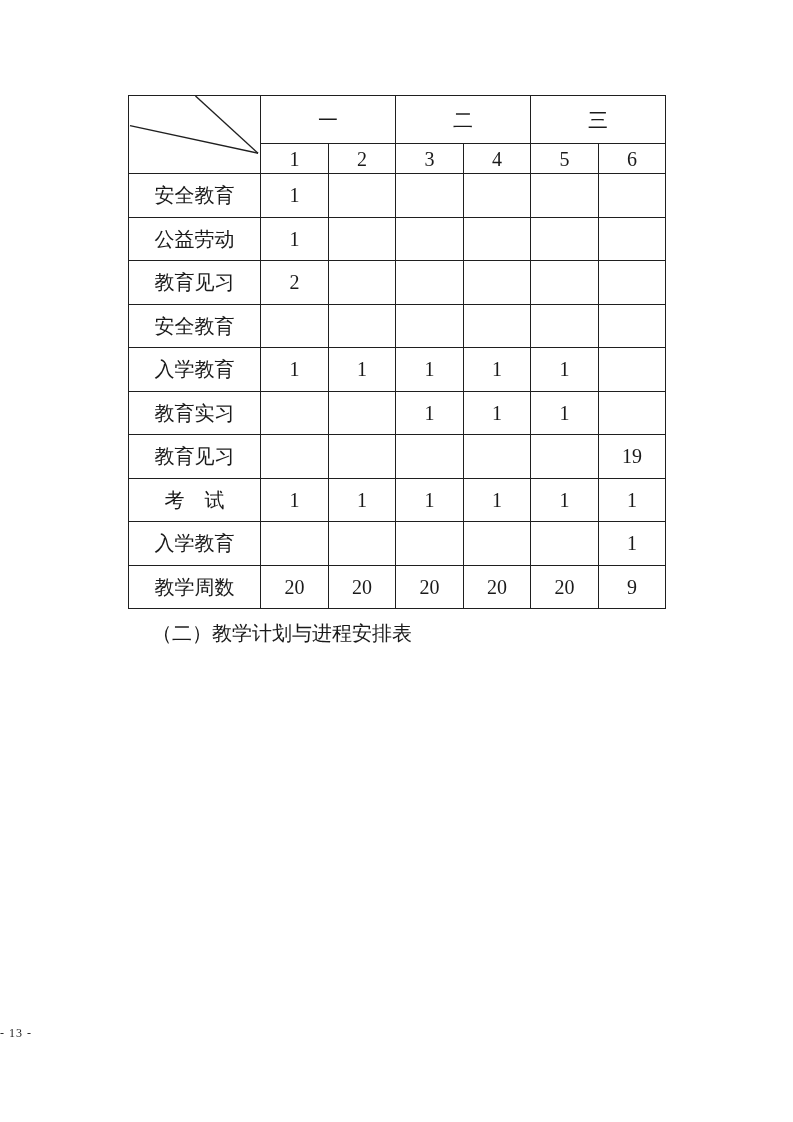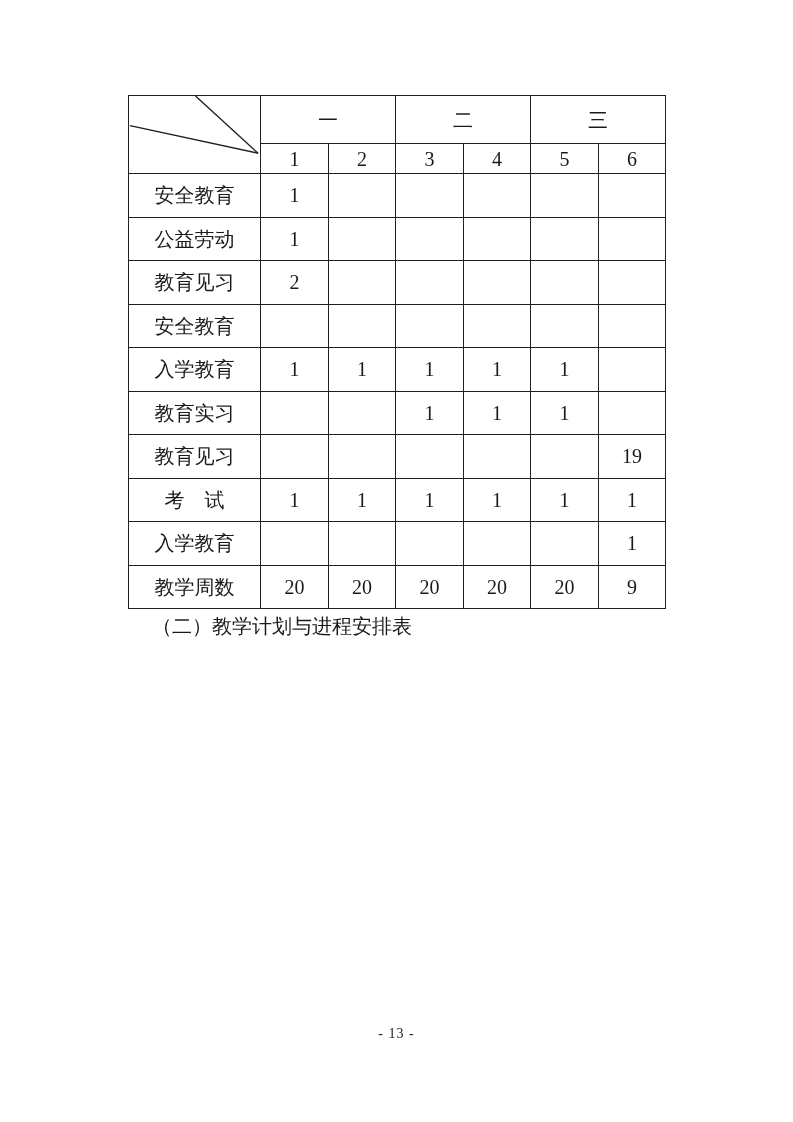--- a/index.html
+++ b/index.html
@@ -49,33 +49,32 @@
     left: 0; top: 0;
     width: 100%; height: 100%;
     display: block;
   }
   td.label-cell {
     text-align: left;
     padding-left: 25px;
   }
   td.sem-cell, td.num-cell { font-size: 19px; }
   .caption {
-    margin-top: 5px;
+    margin-top: 12px;
     padding-left: 24px;
     font-size: 20px;
     line-height: 1.2;
     white-space: nowrap;
   }
   .footer {
     position: absolute;
     left: 0;
     top: 1026px;
     width: 100%;
-    text-align: center;
-    font-size: 14px;
+    font-size: 12px;
     letter-spacing: 1px;
   }
 </style>
 </head>
 <body>
 
 <div class="page">
   <div class="content">
 
     <table class="schedule">

